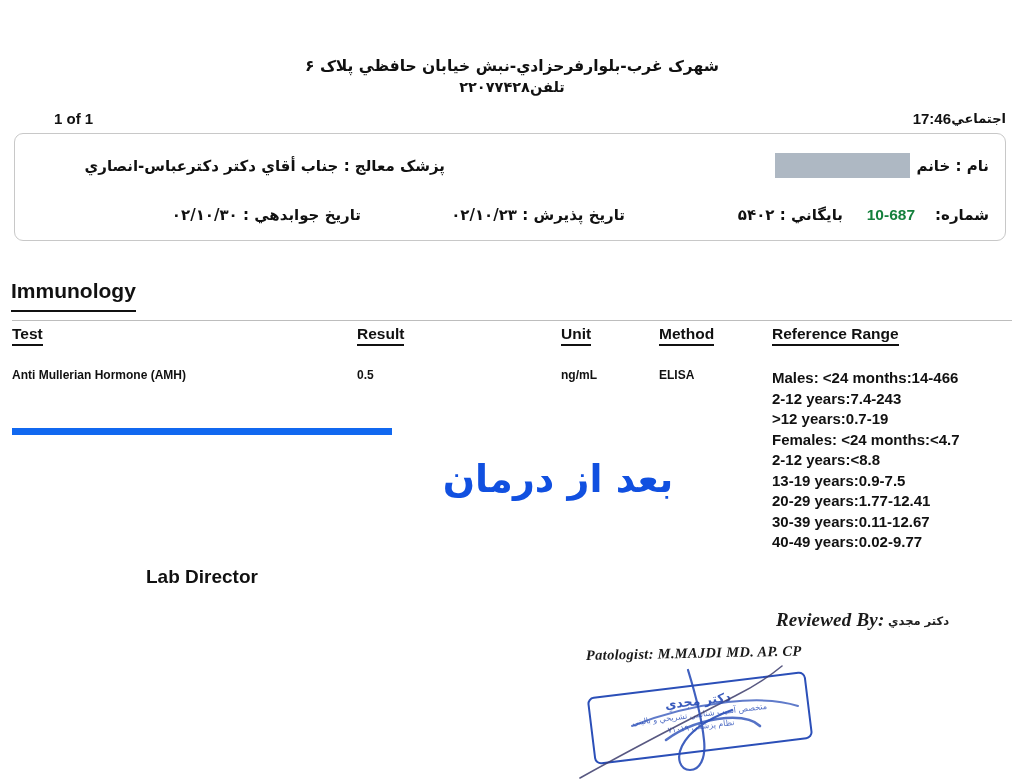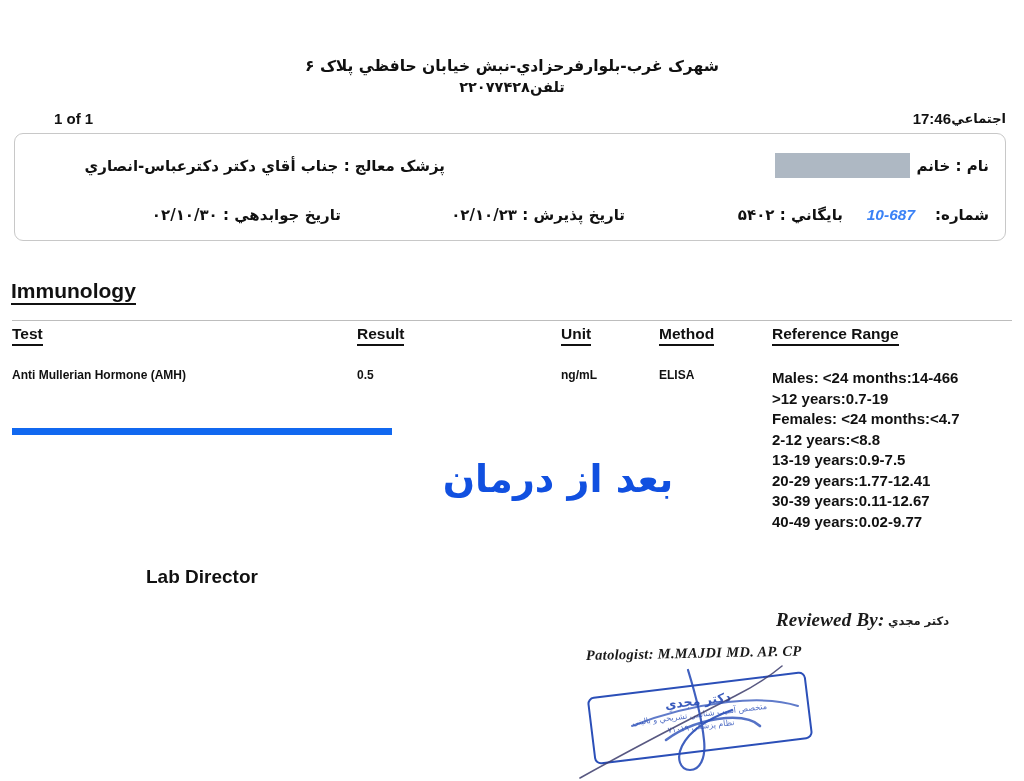--- a/index.html
+++ b/index.html
@@ -106,54 +106,53 @@
     color: #111;
     direction: rtl;
     white-space: nowrap;
     line-height: 24px;
   }
   .fld-ltr {
     position: absolute;
     font-family: "Liberation Sans", sans-serif;
     font-size: 15.5px;
     font-weight: bold;
-    color: #3b82f6;
+    color: #15803d;
     white-space: nowrap;
     line-height: 24px;
-    font-style: italic;
   }
 
   .name-label   { right: 16px;  top: 10px; }
   .redaction {
     position: absolute;
     right: 95px;
     top: 9px;
     width: 135px;
     height: 25px;
     background: #aeb8c3;
   }
   .age-sex      { right: 400px; top: 10px; }
   .doctor       { right: 560px; top: 10px; }
 
   .record-label { right: 16px;  top: 9px; text-align: center; }
   .record-no    { right: 90px;  top: 9px; }
   .file-no      { right: 162px; top: 9px; }
   .admit-date   { right: 380px; top: 9px; }
-  .report-date  { right: 664px; top: 9px; }
+  .report-date  { right: 644px; top: 9px; }
 
   
   .section-title {
     position: absolute;
     top: 279px;
     left: 11px;
     font-size: 21px;
     font-weight: bold;
     color: #111;
     border-bottom: 2.5px solid #111;
-    padding-bottom: 1px;
+    padding-bottom: 8px;
     line-height: 1.1;
   }
 
   
   .table-top-rule {
     position: absolute;
     top: 320px;
     left: 12px;
     width: 1000px;
     height: 1px;
@@ -371,20 +370,21 @@
   </div>
 
   <div class="trow">
     <div class="td col-test">Anti Mullerian Hormone (AMH)</div>
     <div class="td col-result">0.5</div>
     <div class="td col-unit">ng/mL</div>
     <div class="td col-method">ELISA</div>
 
     <div class="ref-block">
       <div class="ref-line">Males:  &lt;24 months:14-466</div>
+      <div class="ref-line">2-12 years:7.4-243</div>
       <div class="ref-line">&gt;12 years:0.7-19</div>
       <div class="ref-line">Females:   &lt;24 months:&lt;4.7</div>
       <div class="ref-line">2-12 years:&lt;8.8</div>
       <div class="ref-line">13-19 years:0.9-7.5</div>
       <div class="ref-line">20-29 years:1.77-12.41</div>
       <div class="ref-line">30-39 years:0.11-12.67</div>
       <div class="ref-line">40-49 years:0.02-9.77</div>
     </div>
 
     <div class="highlight-bar"></div>

